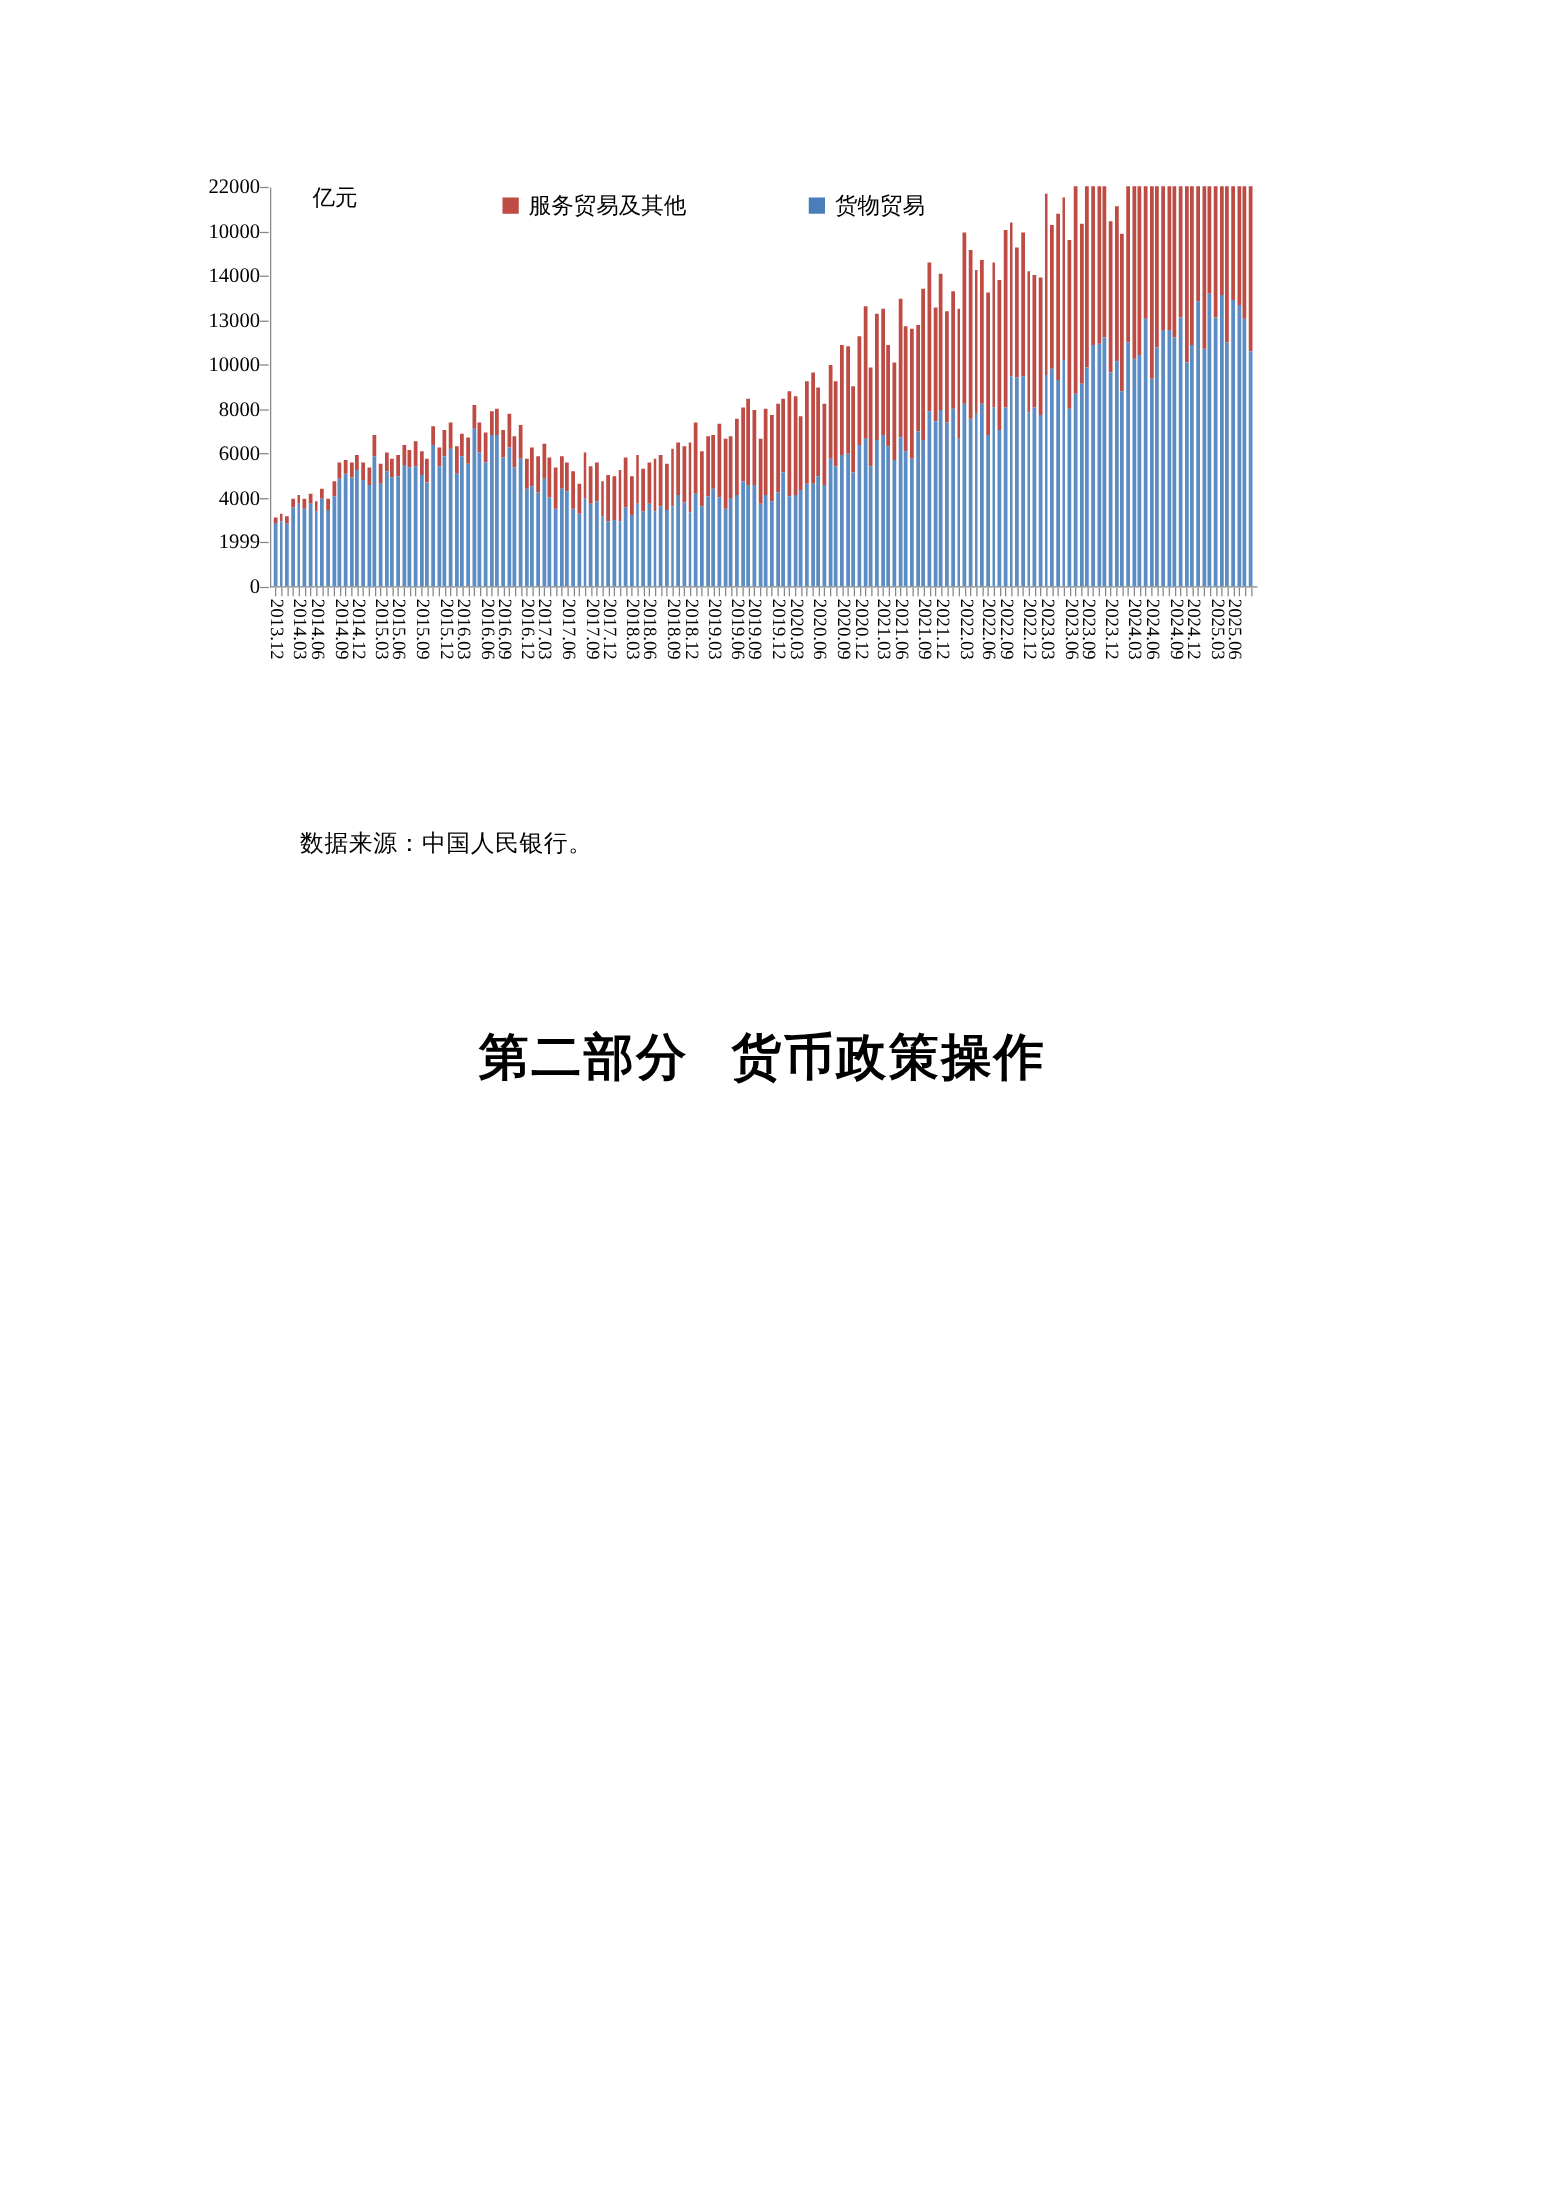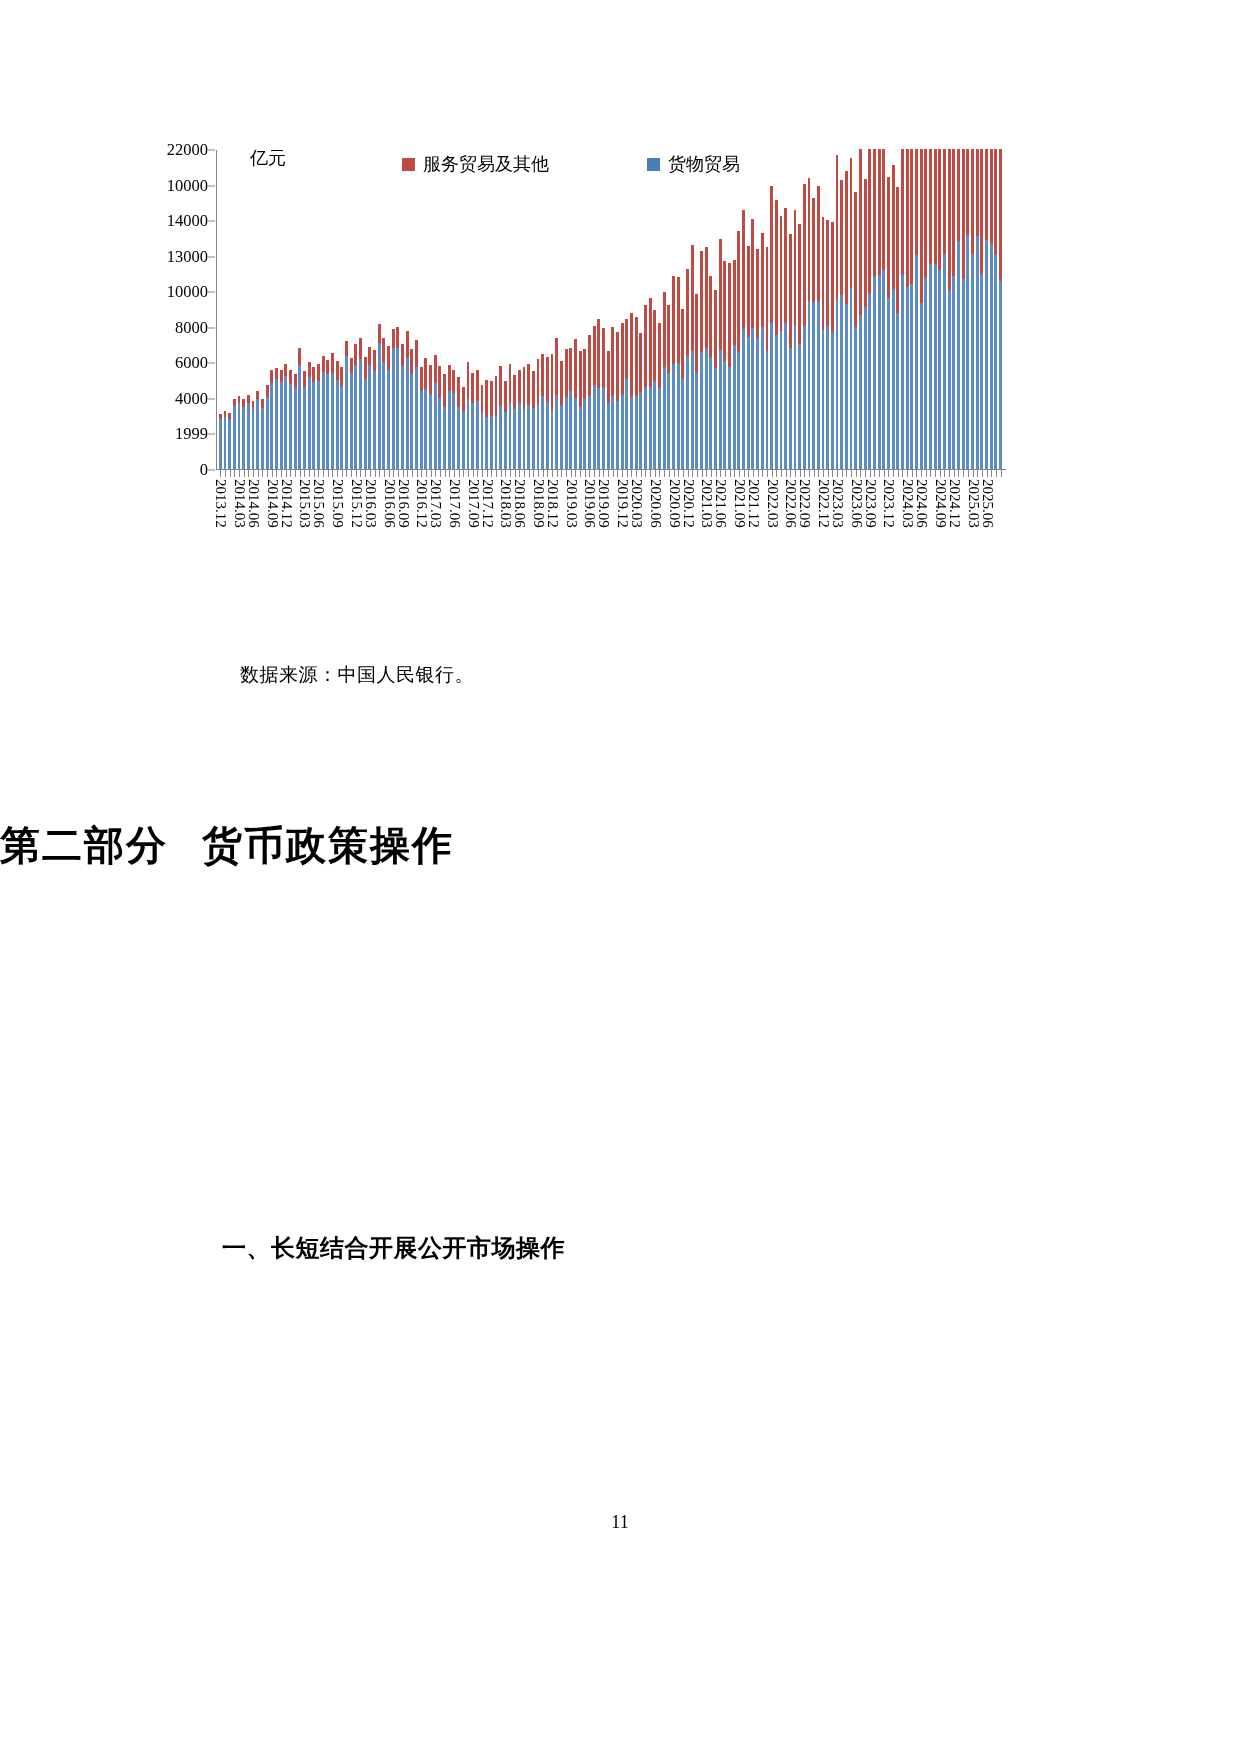--- a/index.html
+++ b/index.html
@@ -215,20 +215,21 @@
     font-family: "Liberation Sans", "DejaVu Sans", sans-serif;
     letter-spacing: 0.5px;
   }
   .fig-caption .gap { display: inline-block; width: 22px; }
 
   .part-title {
     position: absolute;
     left: 0;
     top: 818px;
     width: 1220px;
+    text-align: center;
     font-size: 40px;
     font-weight: bold;
     font-family: "Liberation Sans", "DejaVu Sans", sans-serif;
     letter-spacing: 2px;
   }
   .part-title .gap { display: inline-block; width: 34px; }
 
   .body-para {
     position: absolute;
     left: 176px;
@@ -1767,18 +1768,16 @@
   </div>
 
   <div class="source-note">数据来源：中国人民银行。</div>
 
 
   <div class="part-title">
     <span>第二部分</span><span class="gap"></span><span>货币政策操作</span>
   </div>
 
 
-  <div class="sub-heading">一、长短结合开展公开市场操作</div>
-
-
-  <div class="page-number">11</div>
+
+
 
 </div>
 
 </body></html>

